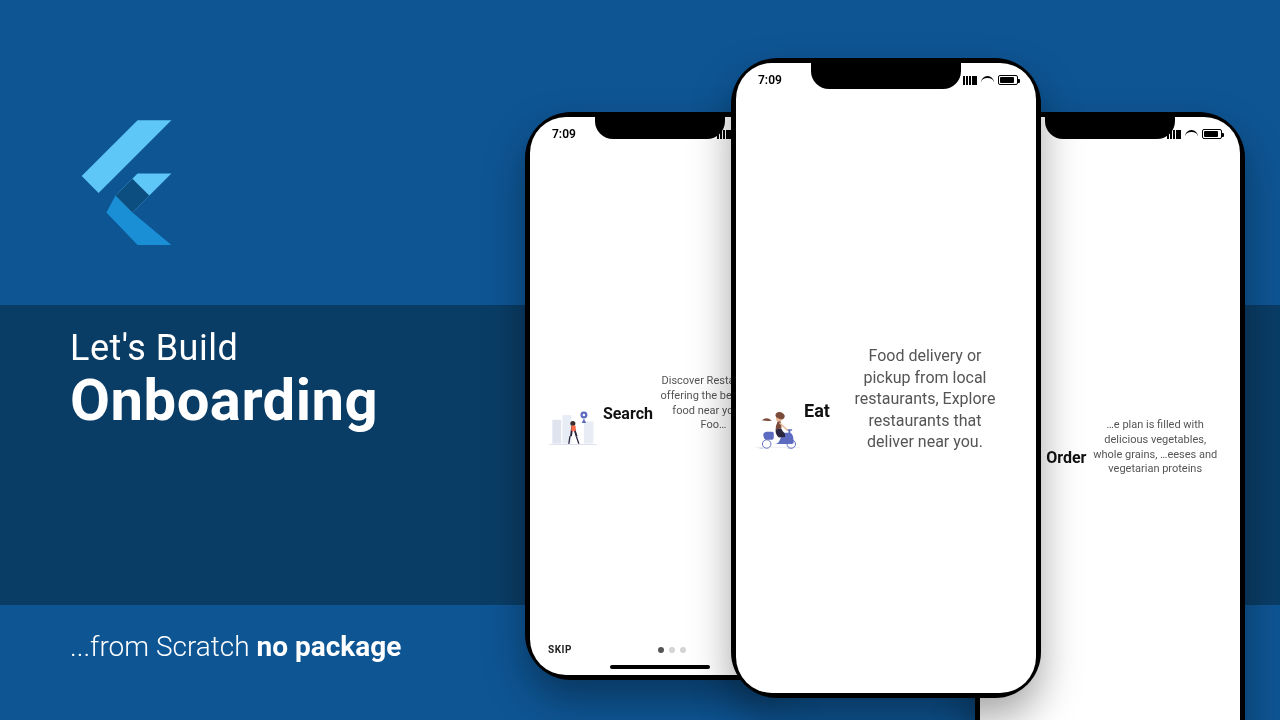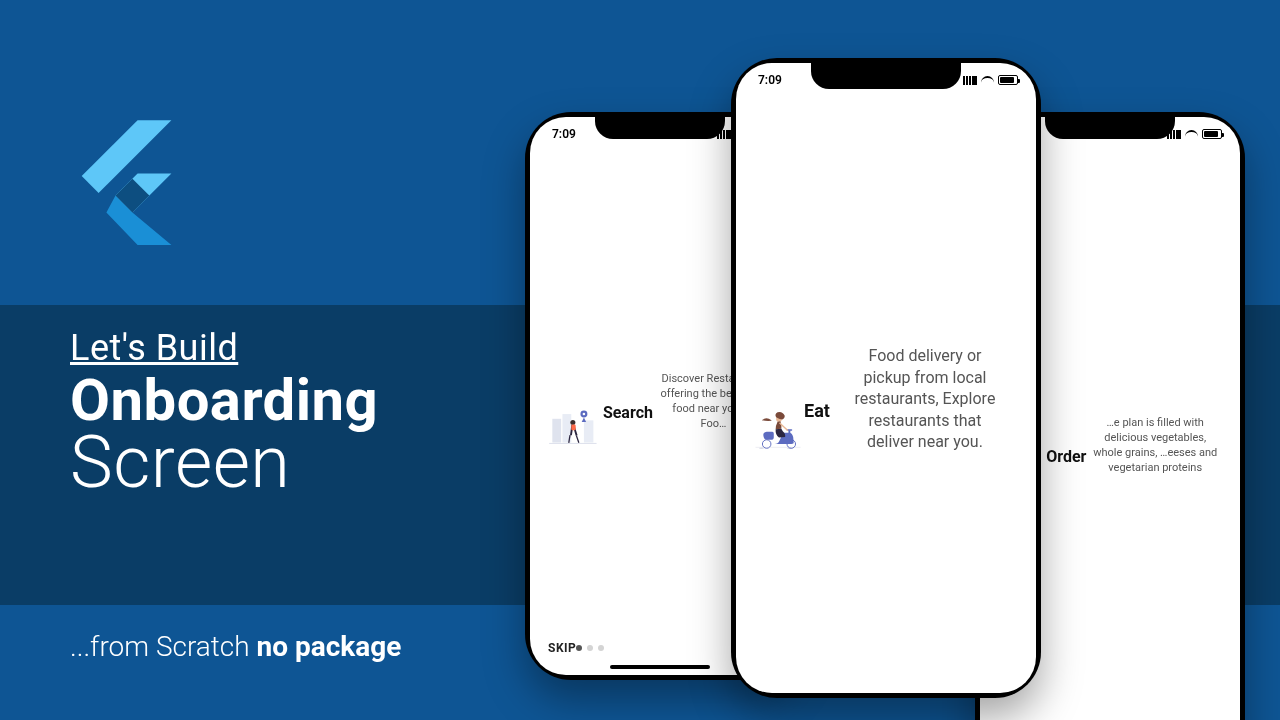--- a/index.html
+++ b/index.html
@@ -1,21 +1,21 @@
 <!DOCTYPE html>
 <html><head>
 <meta charset="utf-8">
 <style>
   *{margin:0;padding:0;box-sizing:border-box;font-family:-apple-system,BlinkMacSystemFont,'Segoe UI',Roboto,sans-serif;}
   body{width:1280px;height:720px;overflow:hidden;background:#0e5594;position:relative;}
   .dark-band{position:absolute;left:0;top:305px;width:100%;height:300px;background:#0a3d66;z-index:1;}
   .logo{position:absolute;left:70px;top:115px;z-index:2;}
   .logo svg{width:130px;height:130px;}
   .text-block{position:absolute;left:70px;top:330px;z-index:3;color:#fff;}
-  .t1{font-size:36px;font-weight:400;line-height:1.05;letter-spacing:0.5px;text-decoration:underline;}
+  .t1{font-size:36px;font-weight:400;line-height:1.05;letter-spacing:0.5px;}
   .t2{font-size:58px;font-weight:700;line-height:1.05;margin-top:2px;letter-spacing:0.5px;}
   .t3{font-size:72px;font-weight:300;line-height:1.05;margin-top:-6px;letter-spacing:0.5px;}
   .sub{position:absolute;left:70px;top:630px;z-index:3;color:#fff;font-size:28px;font-weight:300;}
   .sub b{font-weight:700;}
 
   .phones{position:absolute;right:35px;top:58px;width:720px;height:650px;z-index:5;}
   .phone{position:absolute;background:#000;border-radius:46px;padding:5px;box-shadow:0 20px 40px rgba(0,0,0,0.35);}
   .phone.left{width:270px;height:568px;left:0;top:54px;z-index:1;}
   .phone.right{width:270px;height:656px;right:0;top:54px;z-index:1;}
   .phone.center{width:310px;height:640px;left:206px;top:0;z-index:3;}
@@ -33,21 +33,21 @@
   .bat::after{content:'';position:absolute;right:-3px;top:3px;width:2px;height:4px;background:#000;border-radius:0 1px 1px 0;}
 
   .ob-body{flex:1;display:flex;align-items:center;justify-content:flex-start;padding:14px 16px 0;}
   .illus{width:170px;height:160px;margin-top:60px;display:flex;align-items:center;justify-content:center;}
   .phone.center .illus{width:210px;height:190px;margin-top:72px;}
   .ob-title{font-size:16px;font-weight:700;margin-top:28px;color:#111;}
   .phone.center .ob-title{font-size:18px;margin-top:30px;}
   .ob-desc{font-size:11px;line-height:1.35;color:#555;text-align:center;margin-top:8px;padding:0 6px;}
   .phone.center .ob-desc{font-size:16px;padding:0 18px;}
 
-  .ob-footer{display:flex;justify-content:flex-start;align-items:center;padding:0 18px 10px;font-size:12px;font-weight:700;letter-spacing:0.5px;color:#222;}
+  .ob-footer{display:flex;justify-content:space-between;align-items:center;padding:0 18px 10px;font-size:10px;font-weight:700;letter-spacing:0.5px;color:#222;}
   .dots{display:flex;gap:5px;}
   .dot{width:6px;height:6px;border-radius:50%;background:#d4d4d4;}
   .dot.active{background:#555;}
   .home-ind{width:100px;height:4px;background:#000;border-radius:3px;margin:0 auto 6px;}
   .cta{background:#1e88ff;color:#fff;text-align:center;font-size:12px;font-weight:700;letter-spacing:1px;padding:14px 0 24px;}
   .phone.center .home-ind{width:120px;margin-bottom:0;position:relative;top:-14px;background:#fff;}
 </style>
 </head>
 <body>
 
@@ -58,21 +58,20 @@
     <polygon points="52,4 78,4 22,60 9,47" fill="#5ec7f8"></polygon>
     <polygon points="52,45 78,45 48,75 35,62" fill="#5ec7f8"></polygon>
     <polygon points="35,62 48,75 78,100 52,100 28,75" fill="#1a8fd6"></polygon>
     <polygon points="35,62 48,49 61,62 48,75" fill="#0d4e80"></polygon>
   </svg>
 </div>
 
 <div class="text-block">
   <div class="t1">Let's Build</div>
   <div class="t2">Onboarding</div>
-  <div class="t3">Screen</div>
 </div>
 
 <div class="sub">
   <span>...from Scratch </span><b>no package</b>
 </div>
 
 <div class="phones">
 
   <div class="phone left">
     <div class="screen">

